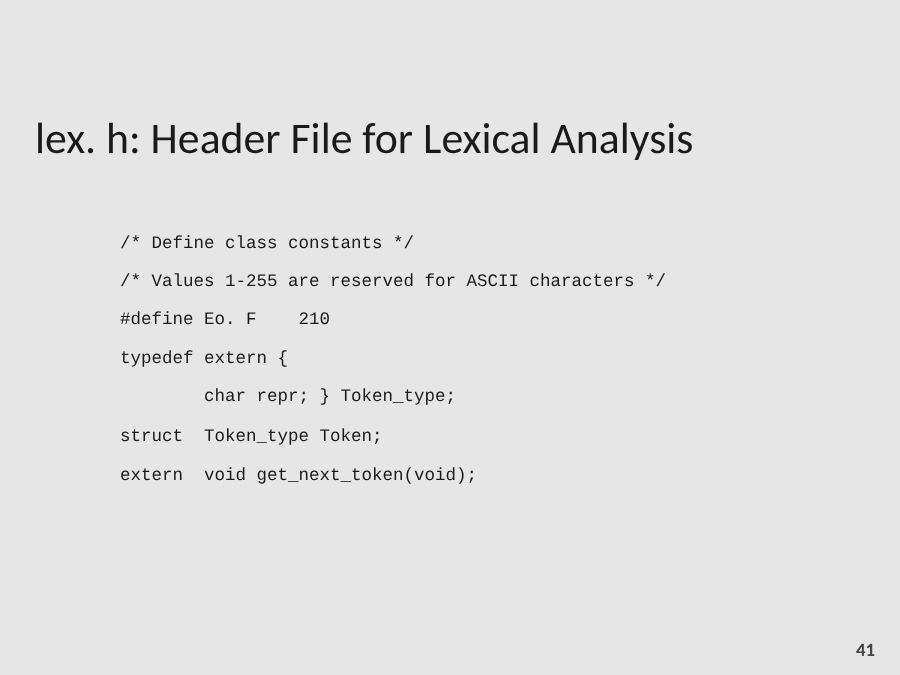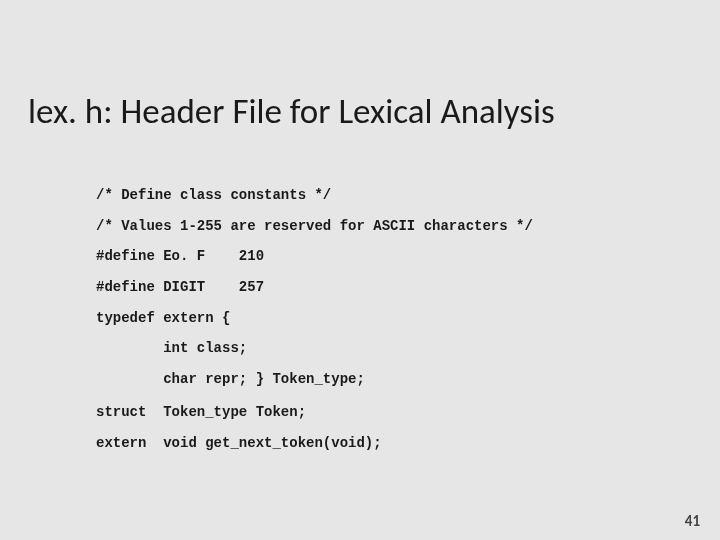--- a/index.html
+++ b/index.html
@@ -26,21 +26,21 @@
     font-weight: 400;
     color: #1a1a1a;
     letter-spacing: 0px;
   }
   .code-block {
     position: absolute;
     top: 188px;
     left: 96px;
     font-family: Consolas, "Courier New", monospace;
     font-size: 14px;
-    font-weight: 700;
+    font-weight: 400;
     color: #1a1a1a;
     line-height: 1.05;
   }
   .code-line {
     margin-bottom: 16px;
     white-space: pre;
   }
   .code-group-gap {
     margin-bottom: 18px;
   }
@@ -56,22 +56,20 @@
 </head>
 <body>
 
 <div class="slide">
   <div class="title">lex. h: Header File for Lexical Analysis</div>
 
   <div class="code-block">
     <div class="code-line">/* Define class constants */</div>
     <div class="code-line">/* Values 1-255 are reserved for ASCII characters */</div>
     <div class="code-line">#define Eo. F    210</div>
-    <div class="code-line">#define DIGIT    257</div>
     <div class="code-line">typedef extern {</div>
-    <div class="code-line">        int class;</div>
     <div class="code-line code-group-gap">        char repr; } Token_type;</div>
     <div class="code-line">struct  Token_type Token;</div>
     <div class="code-line">extern  void get_next_token(void);</div>
   </div>
 
   <div class="page-num">41</div>
 </div>
 
 </body></html>

